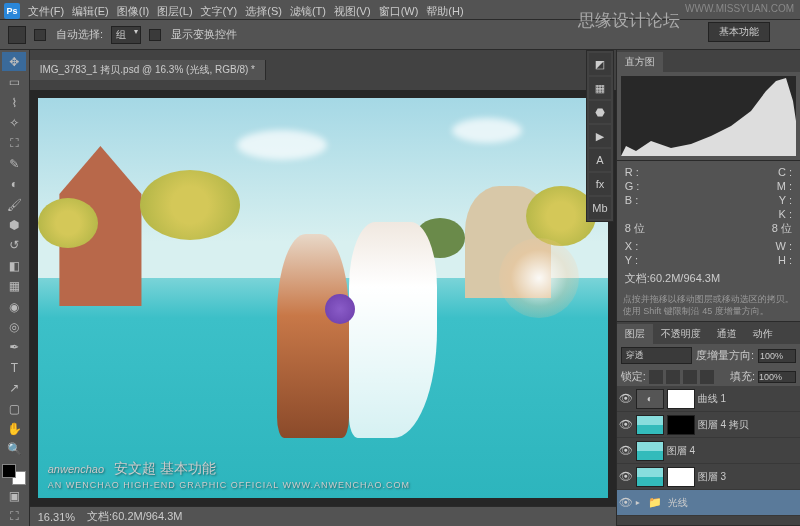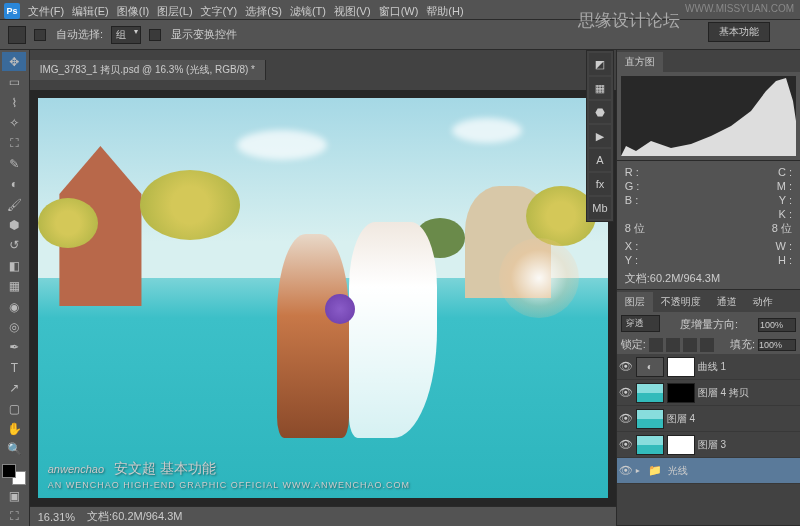--- a/index.html
+++ b/index.html
@@ -45,21 +45,21 @@
 .mini-icons div{width:22px;height:22px;background:#3a3a3a;display:flex;align-items:center;justify-content:center;font-size:11px}
 .panel{border-bottom:1px solid #2a2a2a}
 .panel-tabs{height:22px;display:flex;background:#424242;align-items:flex-end}
 .panel-tabs span{padding:3px 8px;font-size:10px;cursor:default}
 .panel-tabs span.active{background:#535353}
 .histogram{height:80px;background:#282828;margin:4px;position:relative;overflow:hidden}
 .histo-shape{position:absolute;bottom:0;left:0;right:0;height:100%}
 .info-panel{padding:4px 8px;font-size:10px;line-height:14px}
 .info-row{display:flex;justify-content:space-between}
 .hint{padding:4px 6px;font-size:9px;color:#999;line-height:12px}
-.layers-hdr{display:flex;align-items:flex-end;padding:3px 4px;gap:20px;font-size:10px}
+.layers-hdr{display:flex;align-items:center;padding:3px 4px;gap:4px;font-size:10px}
 .layers-hdr .dd2{background:#3a3a3a;border:1px solid #222;padding:1px 4px;flex:1;font-size:9px}
 .layers-hdr input{width:38px;background:#3a3a3a;border:1px solid #222;color:#ccc;font-size:9px;padding:1px}
 .lock-row{display:flex;align-items:center;padding:2px 4px;gap:3px;font-size:9px}
 .lock-row .ico{width:14px;height:14px;background:#3a3a3a}
 .layers-list{flex:1;overflow-y:auto;background:#424242}
 .layer{display:flex;align-items:center;height:26px;border-bottom:1px solid #383838;padding:0 2px;gap:3px}
 .layer.sel{background:#5a7a9a}
 .layer .eye{width:14px;font-size:11px;text-align:center}
 .layer .thumb{width:28px;height:20px;background:#888;border:1px solid #222;flex-shrink:0}
 .layer .thumb.photo{background:linear-gradient(180deg,#8dd 50%,#3bb 50%)}
@@ -207,20 +207,21 @@
         <div class="info-row" style="margin-top:4px">
             <span>X :</span>
             <span>W :</span>
           </div>
         <div class="info-row">
             <span>Y :</span>
             <span>H :</span>
           </div>
         <div style="margin-top:4px">文档:60.2M/964.3M</div>
       </div>
+      <div class="hint">点按并拖移以移动图层或移动选区的拷贝。使用 Shift 键限制沿 45 度增量方向。</div>
     </div>
     <div class="panel" style="flex:1;display:flex;flex-direction:column">
       <div class="panel-tabs">
         <span class="active">图层</span>
         <span>不透明度</span>
         <span>通道</span>
         <span>动作</span>
       </div>
       <div class="layers-hdr">
         <div class="dd2">穿透</div>

